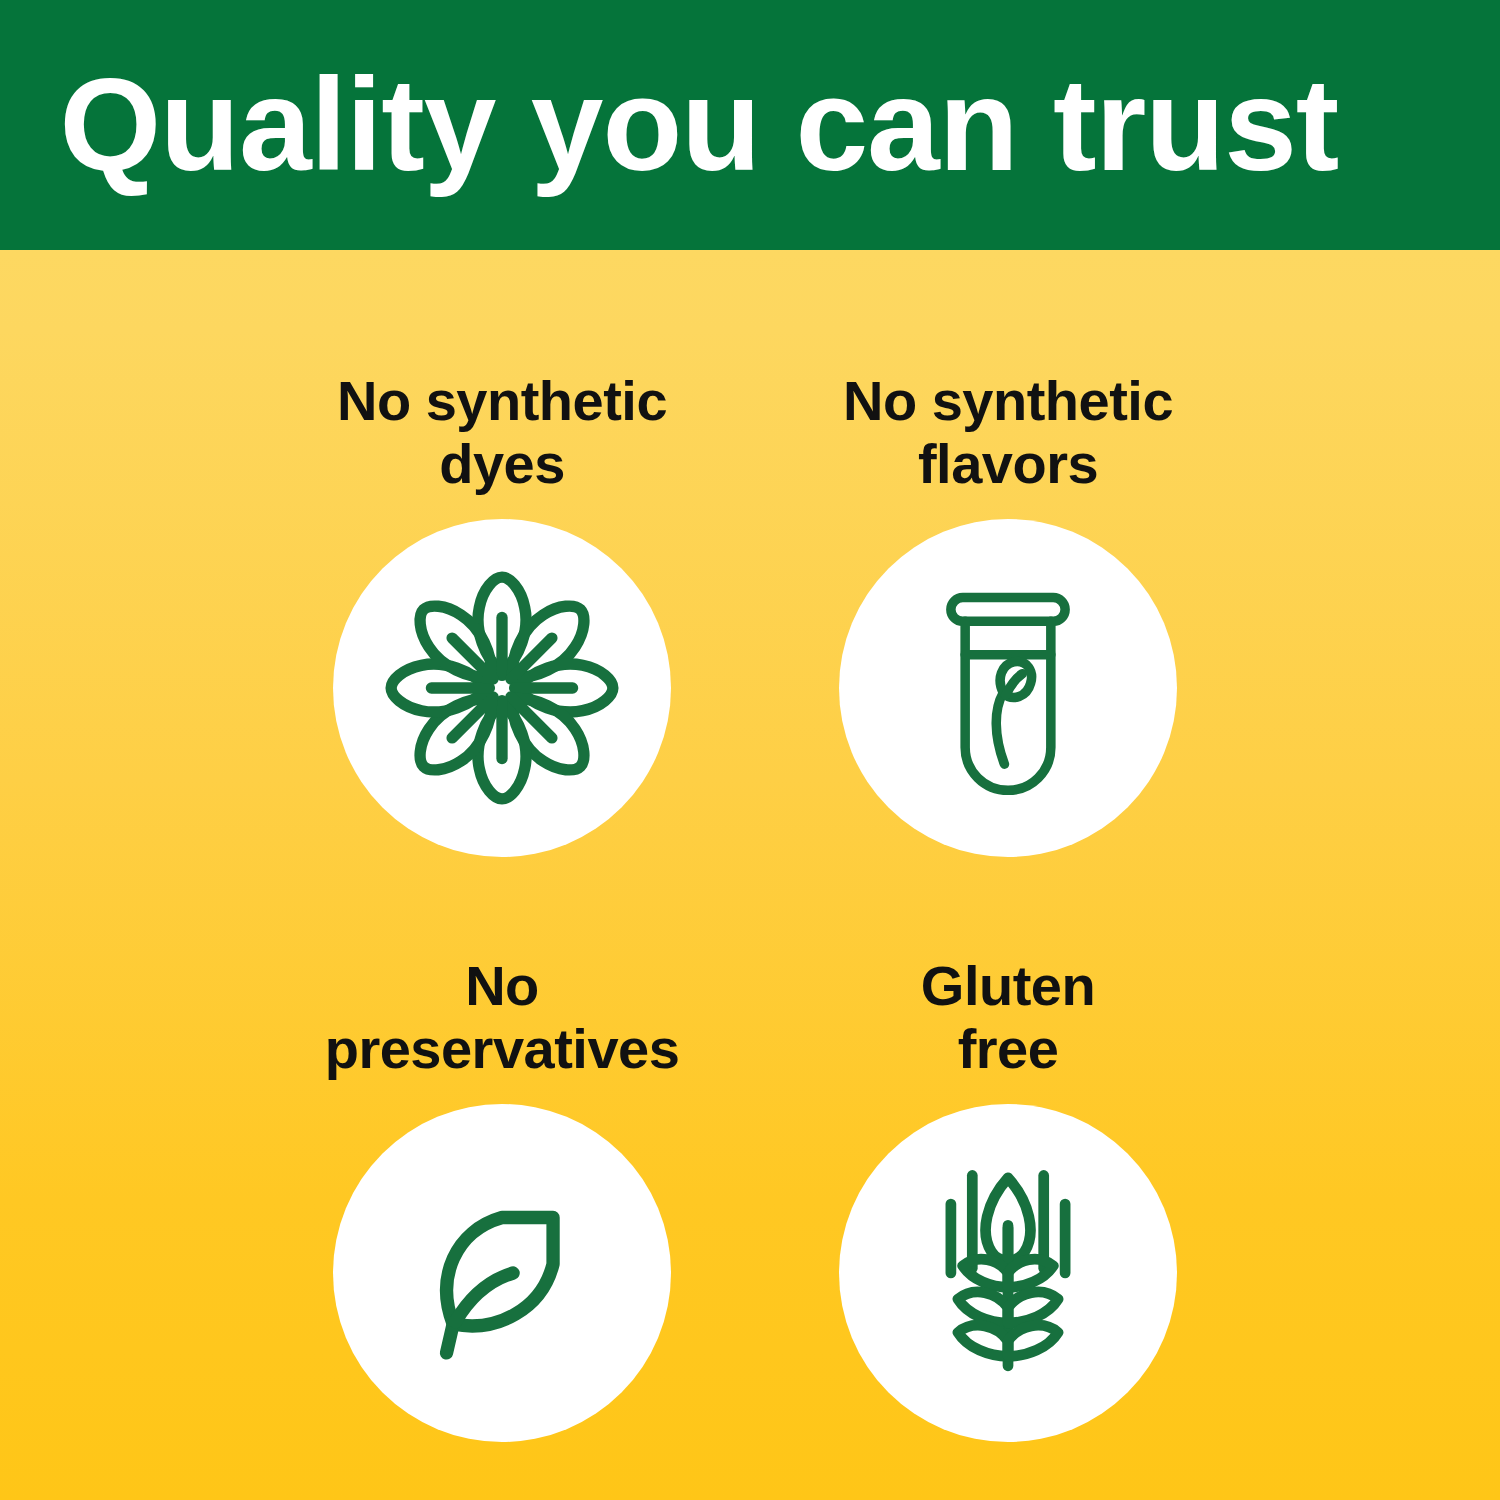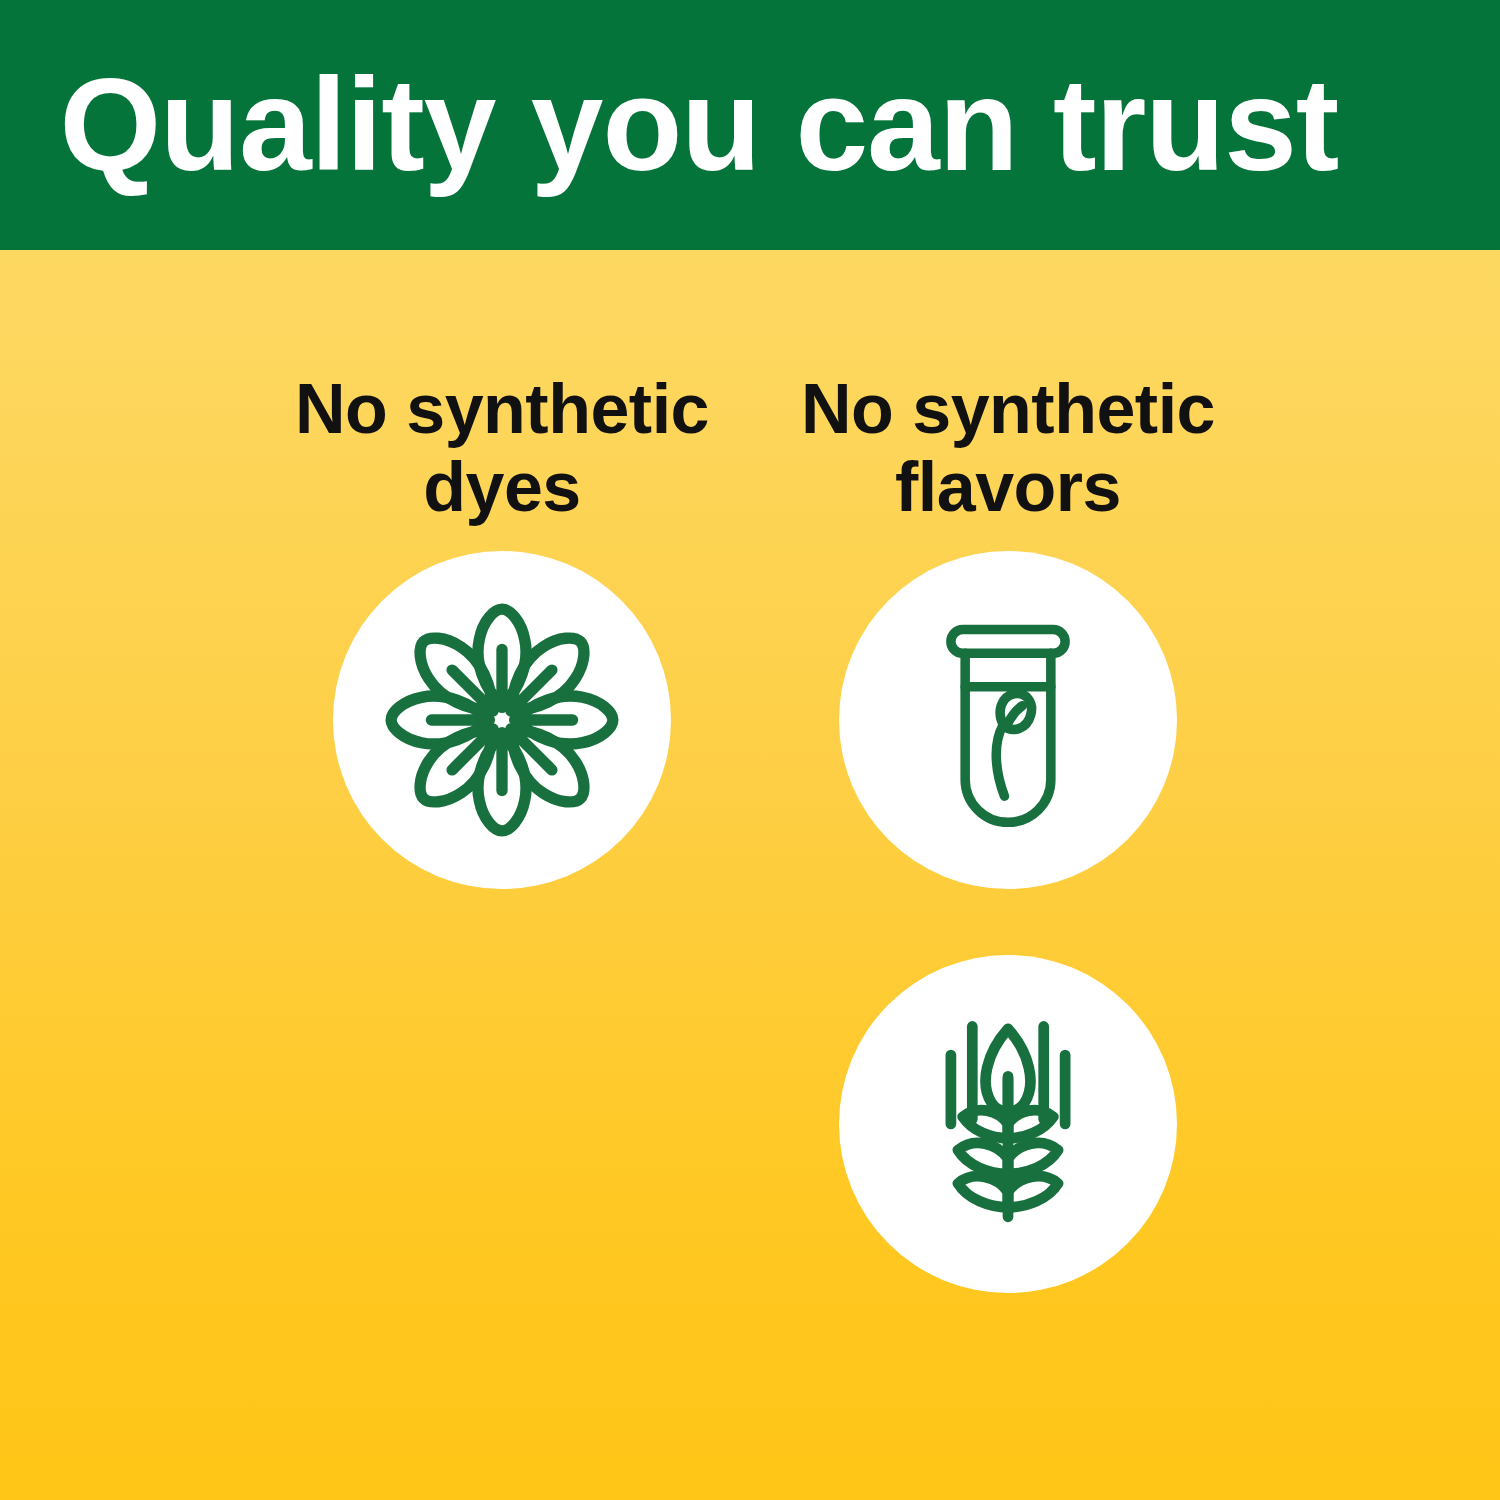--- a/index.html
+++ b/index.html
@@ -56,21 +56,21 @@
     flex-direction:column;
     align-items:center;
   }
   .claim-r1 { top:120px; }
   .claim-r2 { top:705px; }
   .claim-c1 { left:272px; }
   .claim-c2 { left:778px; }
 
   .claim-label {
     color:#111111;
-    font-size:70px;
+    font-size:56px;
     font-weight:bold;
     line-height:1.12;
     text-align:center;
     letter-spacing:-0.5px;
     white-space:pre-line;
     margin-bottom:24px;
     max-width:440px;
   }
 
   .claim-badge {
@@ -171,22 +171,40 @@
             <path d="M97 164 C 88 140, 88 118, 96 104"></path>
 
             <path d="M96 104 C 90 92, 95 80, 105 78 C 116 76, 122 86, 119 96 C 116 107, 104 112, 96 104 Z"></path>
 
             <path d="M98 106 C 102 98, 106 92, 112 88"></path>
           </svg>
         </span>
       </div>
     </div>
 
+    <div class="claim claim-r2 claim-c1">
+      <div class="claim-label">No
+preservatives</div>
+      <div class="claim-badge">
+        <span>
+          <svg width="222" height="222" viewBox="0 0 200 200" fill="none" stroke="#17703e" stroke-width="12" stroke-linecap="round" stroke-linejoin="round">
+
+            <path d="M56 146 C 40 104, 58 62, 100 50 L 146 50 L 146 92 C 136 132, 96 154, 56 146 Z"></path>
+
+            <path d="M56 146 L50 172"></path>
+
+            <path d="M58 144 C 72 120, 90 106, 110 100"></path>
+          </svg>
+        </span>
+      </div>
+    </div>
 
     <div class="claim claim-r2 claim-c2">
+      <div class="claim-label">Gluten
+free</div>
       <div class="claim-badge">
         <span>
           <svg width="238" height="238" viewBox="0 0 200 200" fill="none" stroke="#17703e" stroke-width="9" stroke-linecap="round" stroke-linejoin="round">
 
             <path d="M70 18 L70 96"></path>
             <path d="M130 18 L130 96"></path>
             <path d="M52 42 L52 100"></path>
             <path d="M148 42 L148 100"></path>
 
             <path d="M100 178 L100 60"></path>

